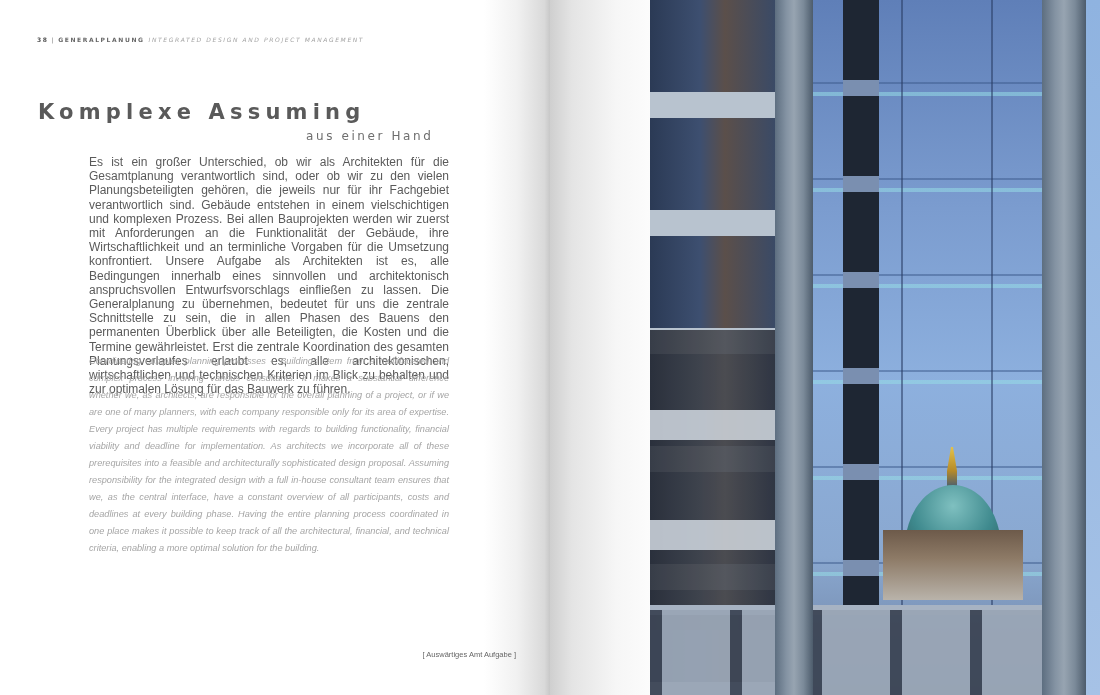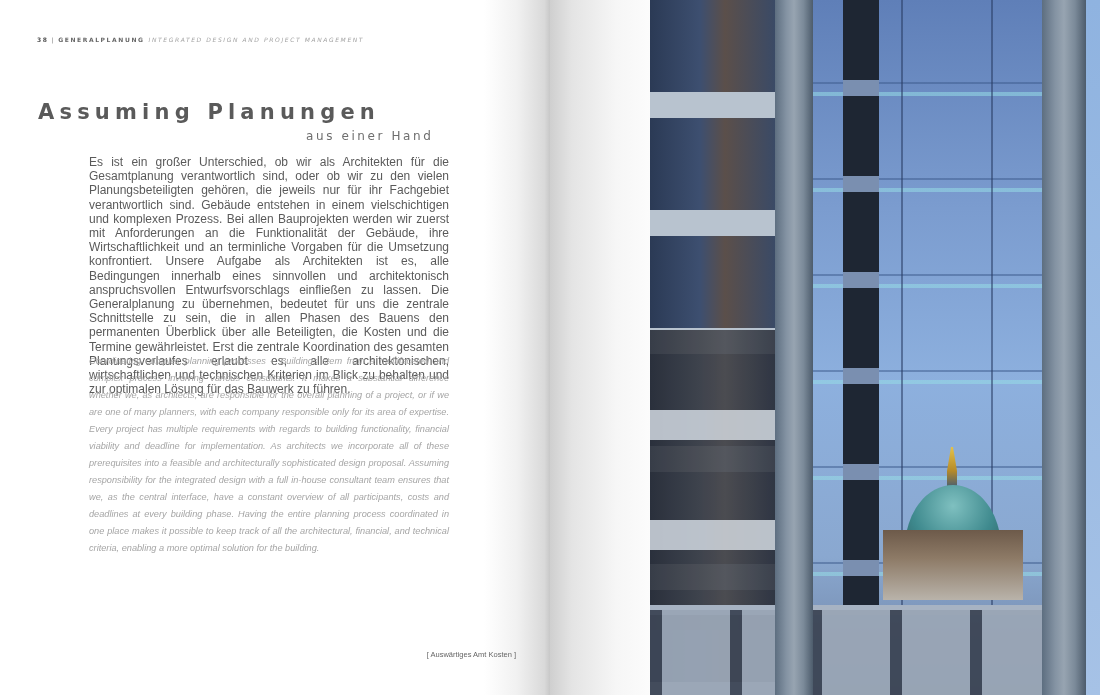--- a/index.html
+++ b/index.html
@@ -118,27 +118,27 @@
 </style>
 </head>
 <body>
 
 <div class="spread">
   <div class="left-page">
     <div class="running-head">
       <span class="num">38</span><span class="sep">|</span><span class="section">GENERALPLANUNG</span><span class="sub">INTEGRATED DESIGN AND PROJECT MANAGEMENT</span>
     </div>
 
-    <h1 class="title" style="margin:0;">Assuming Planungen</h1>
+    <h1 class="title" style="margin:0;">Komplexe Assuming</h1>
     <div class="subtitle">aus einer Hand</div>
 
     <p class="body-de" style="margin:0;">Es ist ein großer Unterschied, ob wir als Architekten für die Gesamtplanung verantwortlich sind, oder ob wir zu den vielen Planungsbeteiligten gehören, die jeweils nur für ihr Fachgebiet verantwortlich sind. Gebäude entstehen in einem vielschichtigen und komplexen Prozess. Bei allen Bauprojekten werden wir zuerst mit Anforderungen an die Funktionalität der Gebäude, ihre Wirtschaftlichkeit und an terminliche Vorgaben für die Umsetzung konfrontiert. Unsere Aufgabe als Architekten ist es, alle Bedingungen innerhalb eines sinnvollen und architektonisch anspruchsvollen Entwurfsvorschlags einfließen zu lassen. Die Generalplanung zu übernehmen, bedeutet für uns die zentrale Schnittstelle zu sein, die in allen Phasen des Bauens den permanenten Überblick über alle Beteiligten, die Kosten und die Termine gewährleistet. Erst die zentrale Koordination des gesamten Planungsverlaufes erlaubt es, alle architektonischen, wirtschaftlichen und technischen Kriterien im Blick zu behalten und zur optimalen Lösung für das Bauwerk zu führen.</p>
     <p class="body-en" style="margin:0;">Coordinating complex planning processes – Buildings stem from a multifaceted and complex process involving various consultants.  It makes a substantial difference whether we, as architects, are responsible for the overall planning of a project, or if we are one of many planners, with each company responsible only for its area of expertise.  Every project has multiple requirements with regards to building functionality, financial viability and deadline for implementation.  As architects we incorporate all of these prerequisites into a feasible and architecturally sophisticated design proposal. Assuming responsibility for the integrated design with a full in-house consultant team ensures that we, as the central interface, have a constant overview of all participants, costs and deadlines at every building phase. Having the entire planning process coordinated in one place makes it possible to keep track of all the architectural, financial, and technical criteria, enabling a more optimal solution for the building.</p>
 
-    <div class="caption">[ Auswärtiges Amt Kosten ]</div>
+    <div class="caption">[ Auswärtiges Amt Aufgabe ]</div>
   </div>
 
   <div class="right-page">
     <div class="photo">
       <div class="left-bldg"></div>
       <div class="left-bldg2"></div>
       <div class="glass-lines"></div>
       <div class="dark-bay"></div>
       <div class="dome">
         <div class="lantern"></div>

